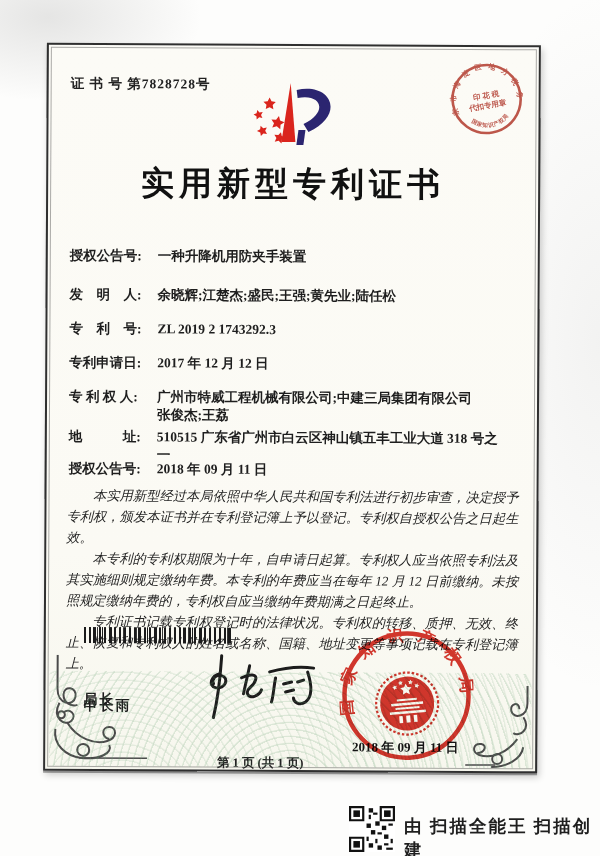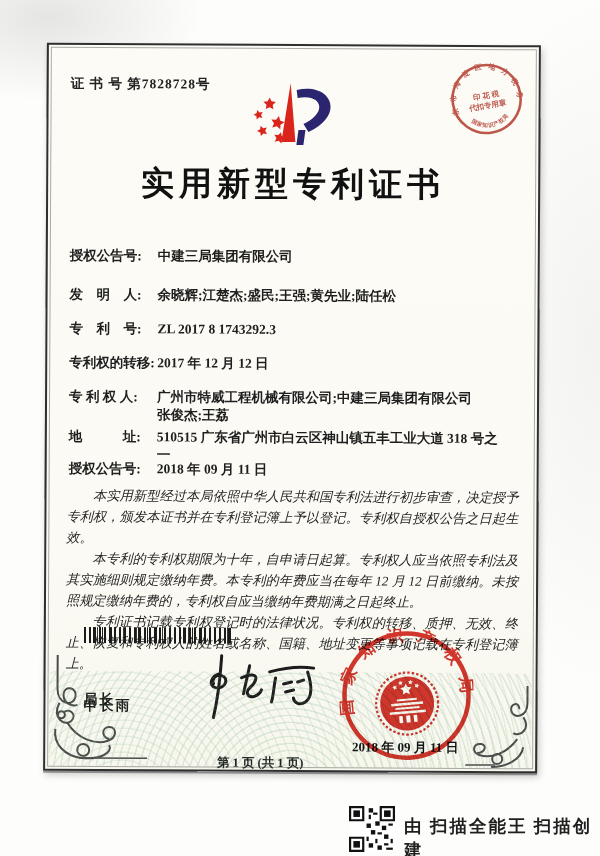--- a/index.html
+++ b/index.html
@@ -78,30 +78,30 @@
           <textPath href="#arcBotS" startOffset="50%" text-anchor="middle">国家知识产权局</textPath>
         </text>
         <text x="0" y="-1" text-anchor="middle" font-size="7.5" font-weight="bold" fill="#b43a2e">印 花 税</text>
         <text x="0" y="9" text-anchor="middle" font-size="7.5" font-weight="bold" fill="#b43a2e">代扣专用章</text>
       </g>
     </svg>
 
     <div class="abs title">实用新型专利证书</div>
 
     <div class="abs frow" style="top:202px">
-      <span class="flabel">授权公告号:</span><span>中建三局集团有限公司</span>
+      <span class="flabel">授权公告号:</span><span>一种升降机用防夹手装置</span>
     </div>
     <div class="abs frow" style="top:241px">
       <span class="flabel">发　明　人:</span><span>余晓辉;江楚杰;盛民;王强;黄先业;陆任松</span>
     </div>
     <div class="abs frow" style="top:275px">
-      <span class="flabel">专　利　号:</span><span>ZL 2017 8 1743292.3</span>
+      <span class="flabel">专　利　号:</span><span>ZL 2019 2 1743292.3</span>
     </div>
     <div class="abs frow" style="top:309px">
-      <span class="flabel">专利权的转移:</span><span>2017 年 12 月 12 日</span>
+      <span class="flabel">专利申请日:</span><span>2017 年 12 月 12 日</span>
     </div>
     <div class="abs frow" style="top:343px">
       <span class="flabel">专 利 权 人:</span><span>广州市特威工程机械有限公司;中建三局集团有限公司</span>
       <div class="fvalue2">张俊杰;王荔</div>
     </div>
     <div class="abs frow" style="top:383px">
       <span class="flabel">地　　　址:</span><span>510515 广东省广州市白云区神山镇五丰工业大道 318 号之</span>
       <div class="fvalue2">一</div>
     </div>
     <div class="abs frow" style="top:415px">

